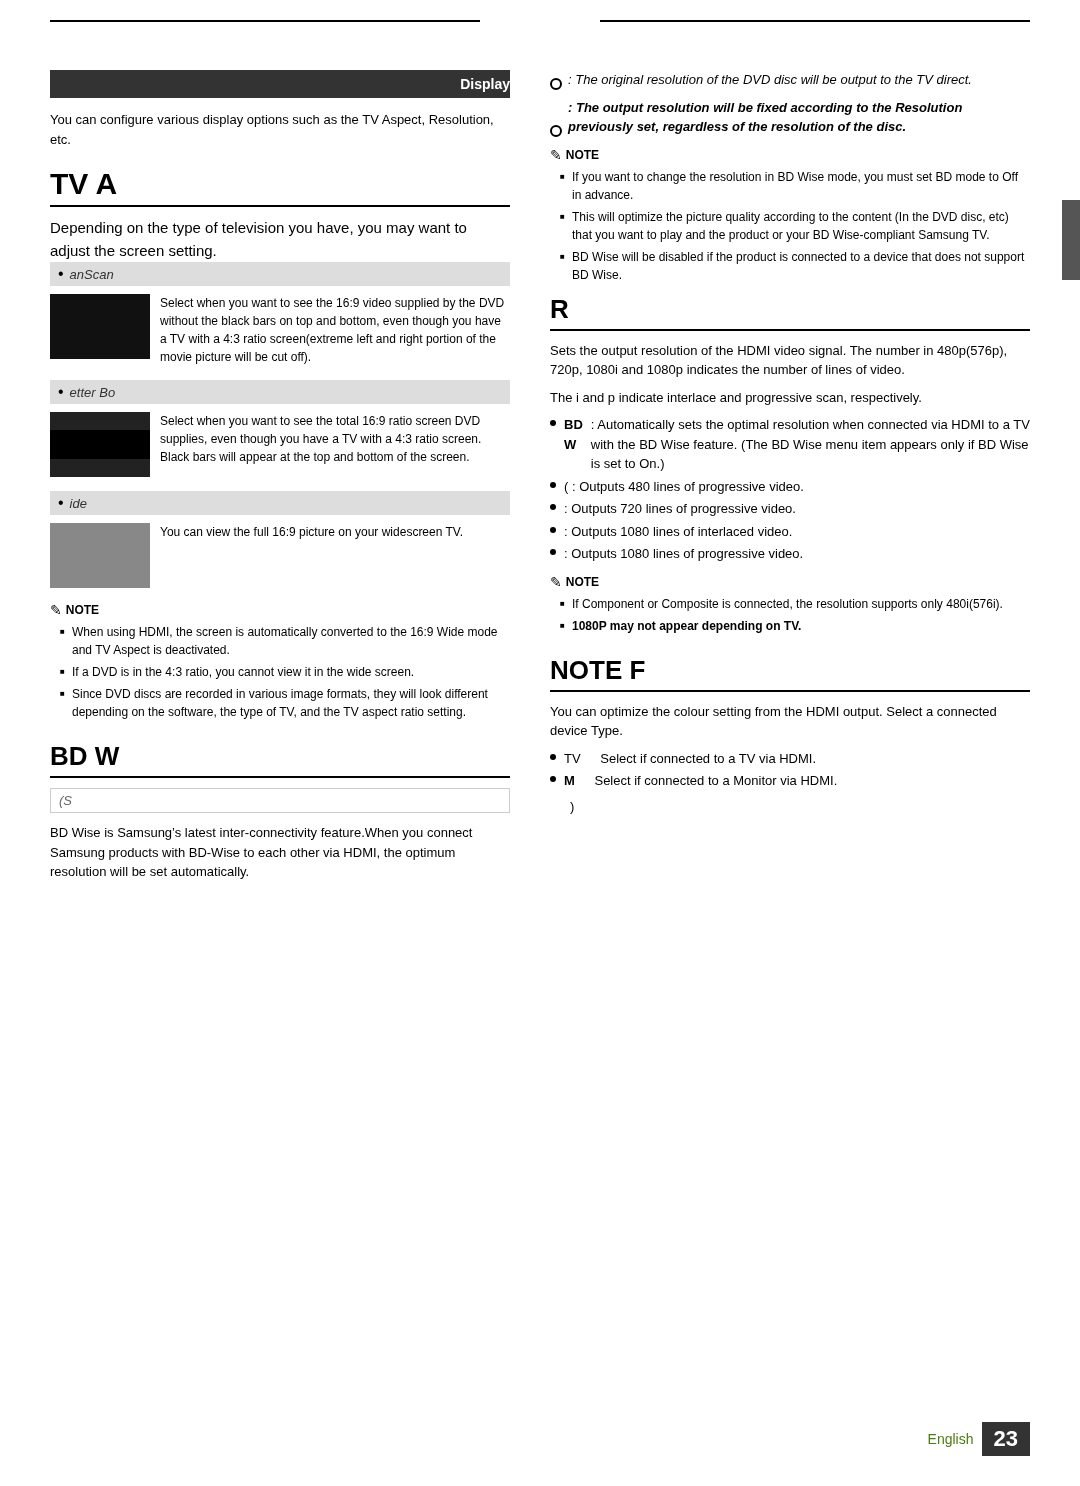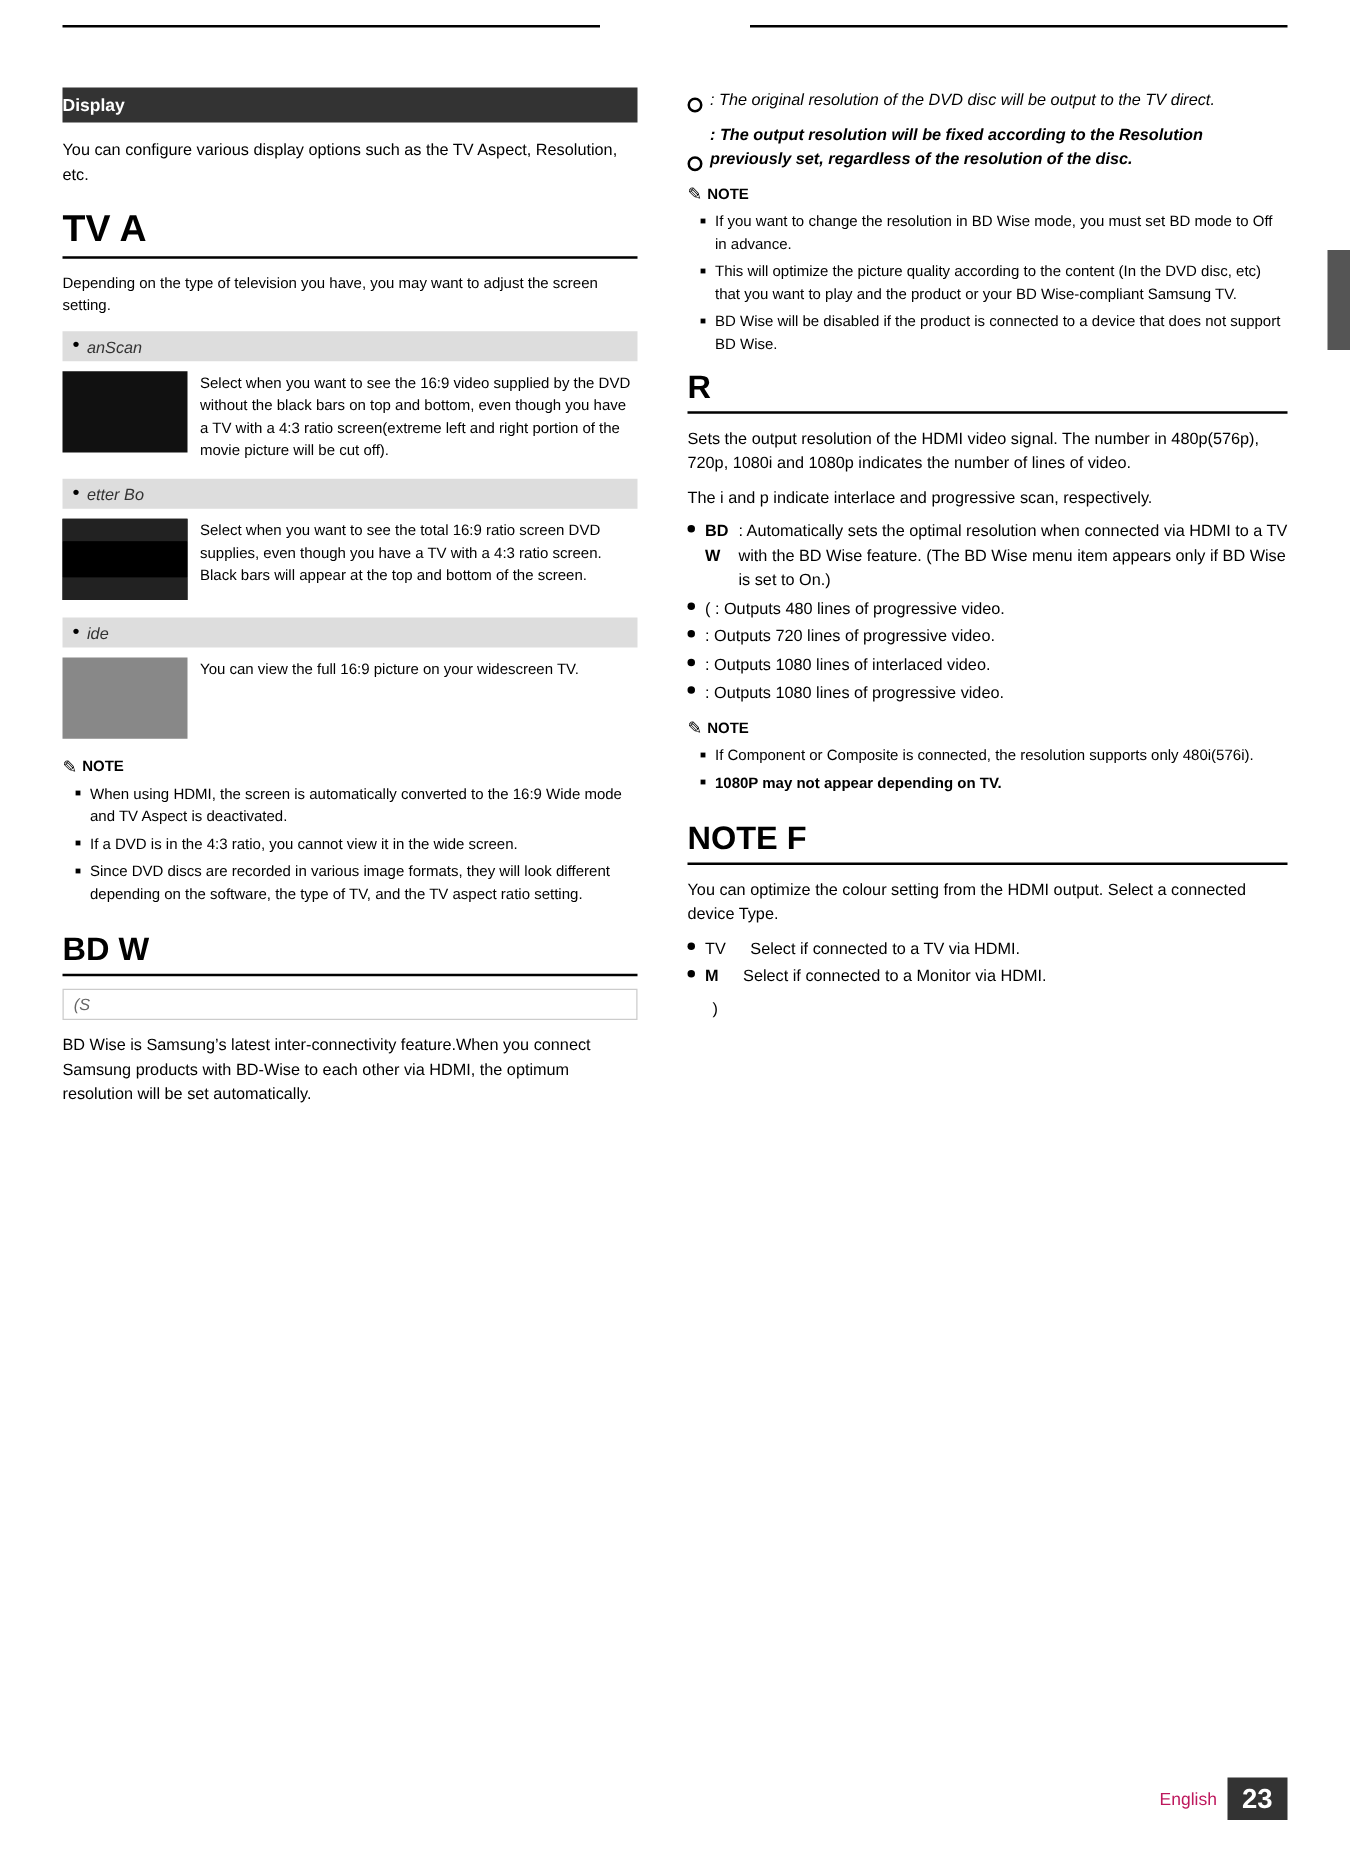--- a/index.html
+++ b/index.html
@@ -51,21 +51,21 @@
     }
 
     .col-right {
       flex: 1;
     }
 
     
     .display-header {
       background: #333;
       color: #fff;
-      text-align: left;
+      text-align: right;
       padding: 6px 0;
       font-size: 14px;
       font-weight: bold;
       margin-bottom: 12px;
     }
 
     .intro-text {
       font-size: 13px;
       line-height: 1.5;
       margin-bottom: 18px;
@@ -74,23 +74,23 @@
     
     .section-heading {
       font-size: 30px;
       font-weight: bold;
       border-bottom: 2px solid #000;
       padding-bottom: 4px;
       margin-bottom: 10px;
     }
 
     .section-subtext {
-      font-size: 12px;
-      line-height: 1.5;
-      margin-bottom: 12px;
+      font-size: 15px;
+      line-height: 1.5;
+      margin-bottom: 0;
     }
 
     
     .option-item {
       margin-bottom: 10px;
     }
 
     .option-label-row {
       display: flex;
       align-items: center;
@@ -311,21 +311,21 @@
       position: absolute;
       bottom: 30px;
       right: 50px;
       display: flex;
       align-items: center;
       gap: 8px;
     }
 
     .footer-lang {
       font-size: 14px;
-      color: #be185d;
+      color: #4d7c0f;
     }
 
     .footer-num {
       background: #333;
       color: #fff;
       font-size: 22px;
       font-weight: bold;
       padding: 4px 12px;
     }
 

